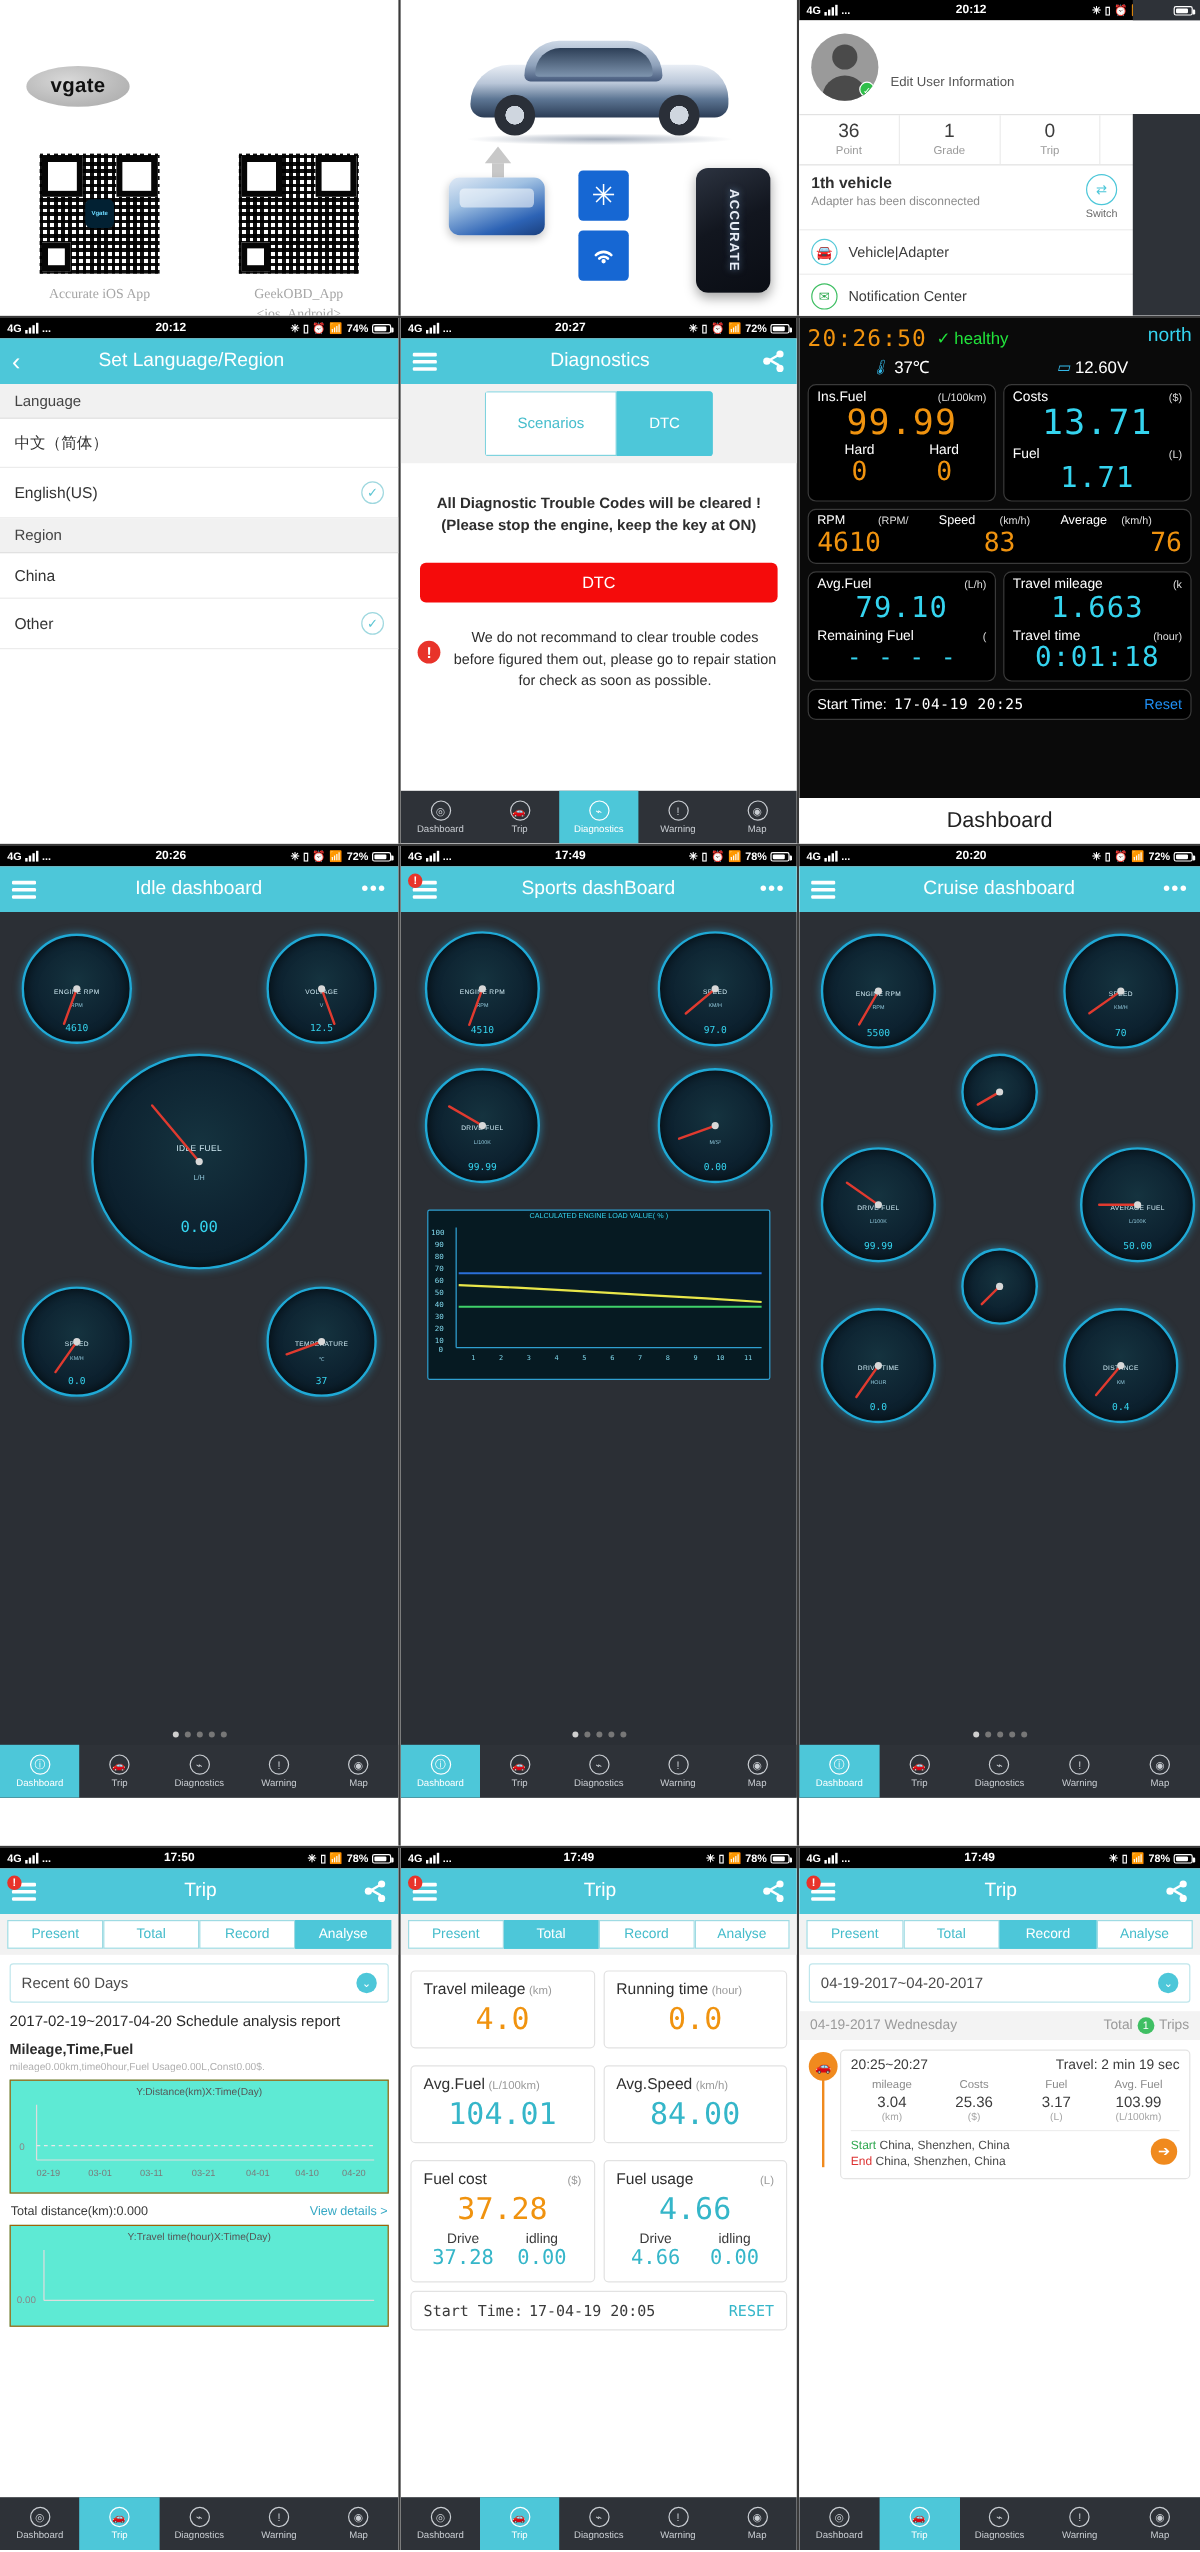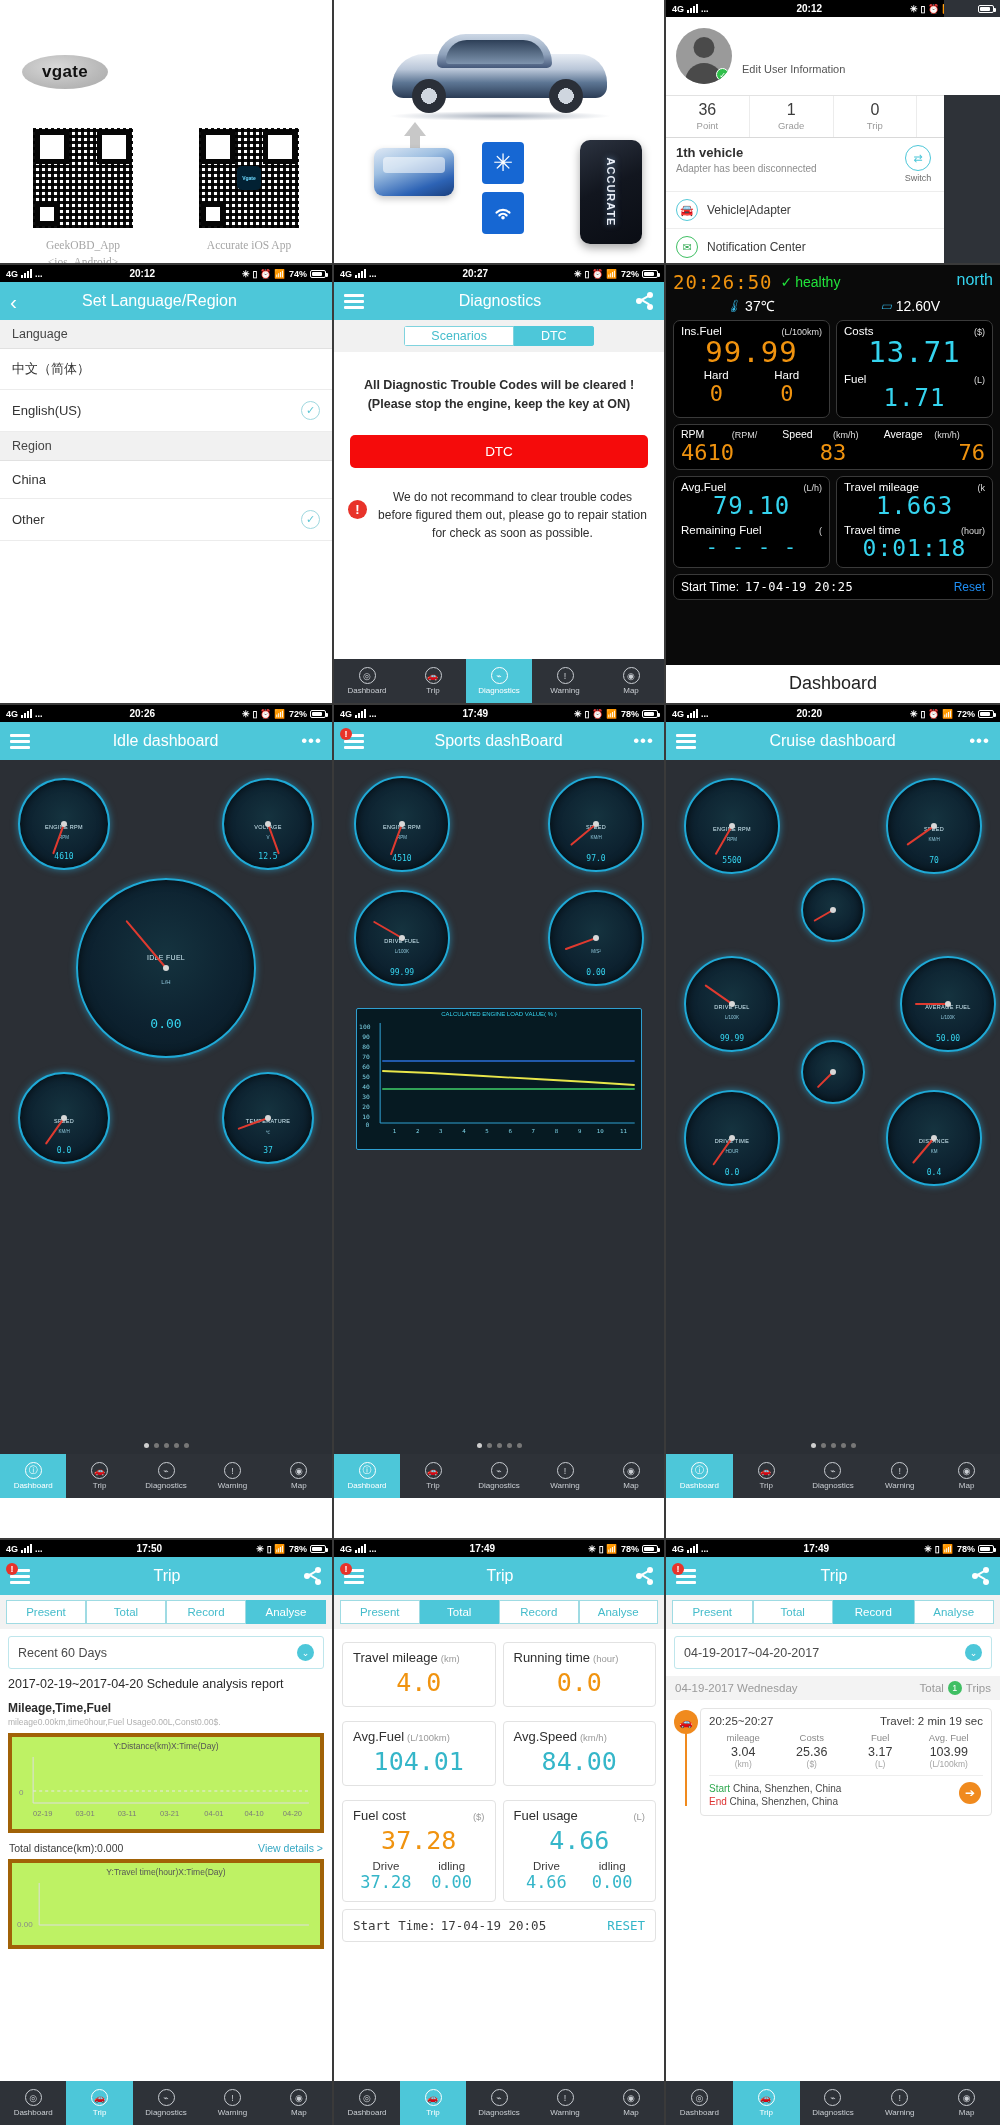--- a/index.html
+++ b/index.html
@@ -186,21 +186,21 @@
 
   
   .langlist { background:#fff; }
   .sec { background:#f1f1f1; padding:7px 12px; font-size:12.5px; color:#444; border-bottom:1px solid #e1e1e1;}
   .lrow { display:flex; align-items:center; justify-content:space-between; padding:11px 12px; font-size:13px; color:#333; border-bottom:1px solid #ececec;}
   .tick { width:19px;height:19px;border-radius:50%;border:1.6px solid #9fd8df;color:#5cc6d4;font-size:11px;display:flex;align-items:center;justify-content:center;}
 
   
   .segwrap { background:#f1f1f1; padding:6px 0; display:flex; justify-content:center; }
   .seg { display:flex; border-radius:3px; overflow:hidden; }
-  .seg .s { padding:2px 26px; font-size:12.5px; border:1px solid #7fd3de; color:#46bdcc; background:#fff; }
+  .seg .s { padding:19px 26px; font-size:12.5px; border:1px solid #7fd3de; color:#46bdcc; background:#fff; }
   .seg .s.on { background:#4dc7d9; color:#fff; border-color:#4dc7d9; }
   .diag-msg { text-align:center; font-size:12.5px; color:#2d2d2d; line-height:1.55; padding:24px 16px 18px; font-weight:bold;}
   .dtc-btn { margin:2px 16px 0; background:#f50b0b; color:#fff; text-align:center; border-radius:5px; padding:9px 0; font-size:13.5px;}
   .diag-warn { display:flex; gap:8px; padding:20px 14px 0; }
   .warn-ic { width:19px;height:19px;border-radius:50%;background:#e8332a;color:#fff;font-size:13px;font-weight:bold;
     display:flex;align-items:center;justify-content:center;flex:none;margin-top:12px;}
   .diag-warn p { font-size:12px; color:#2d2d2d; line-height:1.5; text-align:center; }
 
   
   .blkdash { background:#0a0a0a; padding:6px 7px 4px; height:400px; }
@@ -263,21 +263,21 @@
   .tabs4 { display:flex; background:#f2f2f2; padding:5px 6px; gap:0; }
   .tabs4 .t { flex:1; text-align:center; font-size:11.5px; padding:5px 0; border:1px solid #9fdbe3; color:#45bccb; background:#fff; }
   .tabs4 .t.on { background:#4dc7d9; color:#fff; border-color:#4dc7d9; }
   .selbox { margin:7px 8px; border:1px solid #bfe6ec; border-radius:3px; background:#fff; padding:7px 9px;
     display:flex; align-items:center; font-size:12.5px; color:#4a4a4a;}
   .selbox .cv { margin-left:auto; width:17px;height:17px;border-radius:50%;background:#4dc7d9;color:#fff;font-size:9px;
     display:flex;align-items:center;justify-content:center;}
   .rep-title { padding:0 8px; font-size:12.5px; color:#2b2b2b; line-height:1.4; }
   .rep-sub { padding:7px 8px 1px; font-size:12px; color:#2b2b2b; font-weight:bold;}
   .rep-desc { padding:1px 8px 6px; font-size:8.5px; color:#b0b0b0; }
-  .minichart { margin:0 8px 6px; border:4px solid #a16207; background:#bef264; padding:4px 3px 2px;}
+  .minichart { margin:0 8px 6px; border:1px solid #a16207; background:#5eead4; padding:4px 3px 2px;}
   .minichart .mt { text-align:center; font-size:8.5px; color:#555; }
   .mc-total { display:flex; align-items:center; padding:3px 9px 5px; font-size:10.5px; color:#3b3b3b; }
   .mc-total .vd { margin-left:auto; color:#35a8c4; }
   .bigcard { margin:7px 8px 0; border:1px solid #e2e2e2; border-radius:4px; background:#fff; padding:7px 10px 9px; }
   .bigcard .hd { display:flex; align-items:baseline; font-size:13px; color:#2f2f2f; }
   .bigcard .hd small { font-size:9.5px; color:#9a9a9a; margin-left:3px; }
   .bigcard .vl { text-align:center; font-family:"DejaVu Sans Mono", monospace; font-size:25px; margin-top:3px; }
   .vorange { color:#f0930f; }
   .vcyan { color:#35b6c9; }
   .two { display:flex; gap:7px; }
@@ -319,30 +319,30 @@
 
   <div class="row r1">
 
     <div class="cell c1">
       <div class="qrwrap">
         <div class="vgate-logo">vgate</div>
         <div class="qrs">
           <div class="qrbox">
             <div class="qr">
               <span class="fk"></span>
-            </div>
-            <div class="qrcap">GeekOBD_App</div>
-            <div class="qrcap" style="margin-top:0">&lt;ios_Android&gt;</div>
+              <span class="mid">Vgate</span>
+            </div>
+            <div class="qrcap">Accurate iOS App</div>
           </div>
           <div class="qrbox">
             <div class="qr">
               <span class="fk"></span>
-              <span class="mid">Vgate</span>
-            </div>
-            <div class="qrcap">Accurate iOS App</div>
+            </div>
+            <div class="qrcap">GeekOBD_App</div>
+            <div class="qrcap" style="margin-top:0">&lt;ios_Android&gt;</div>
           </div>
         </div>
       </div>
     </div>
 
     <div class="cell c2">
       <div class="prod">
         <div class="car">
           <div class="shadow"></div>
           <div class="body"></div>

